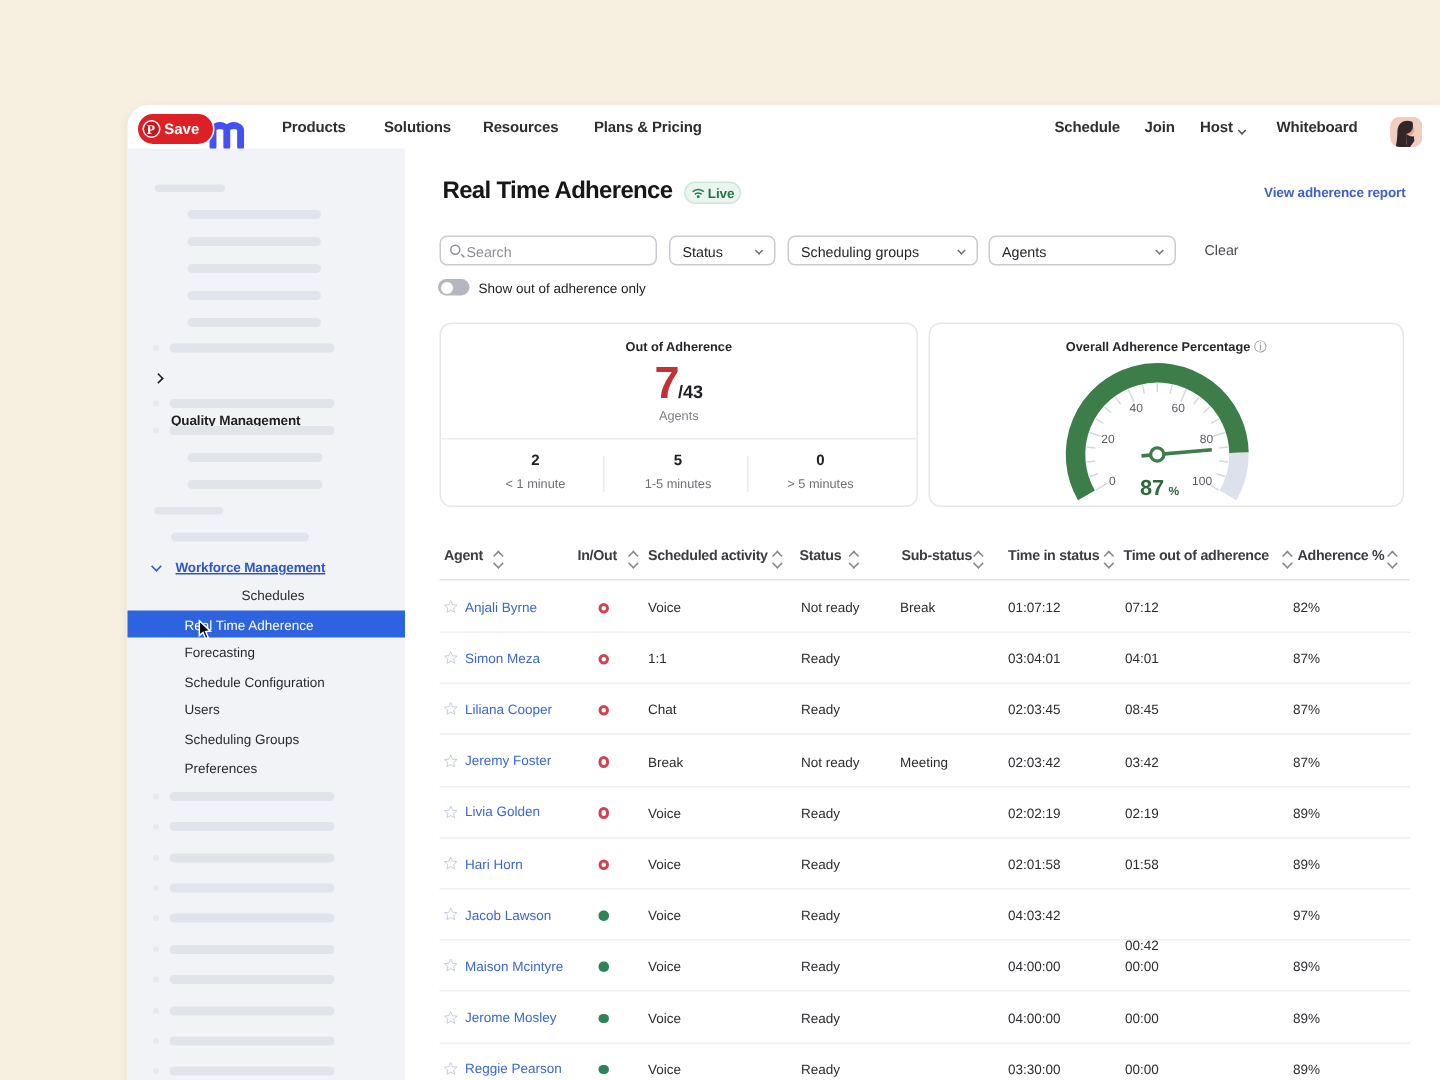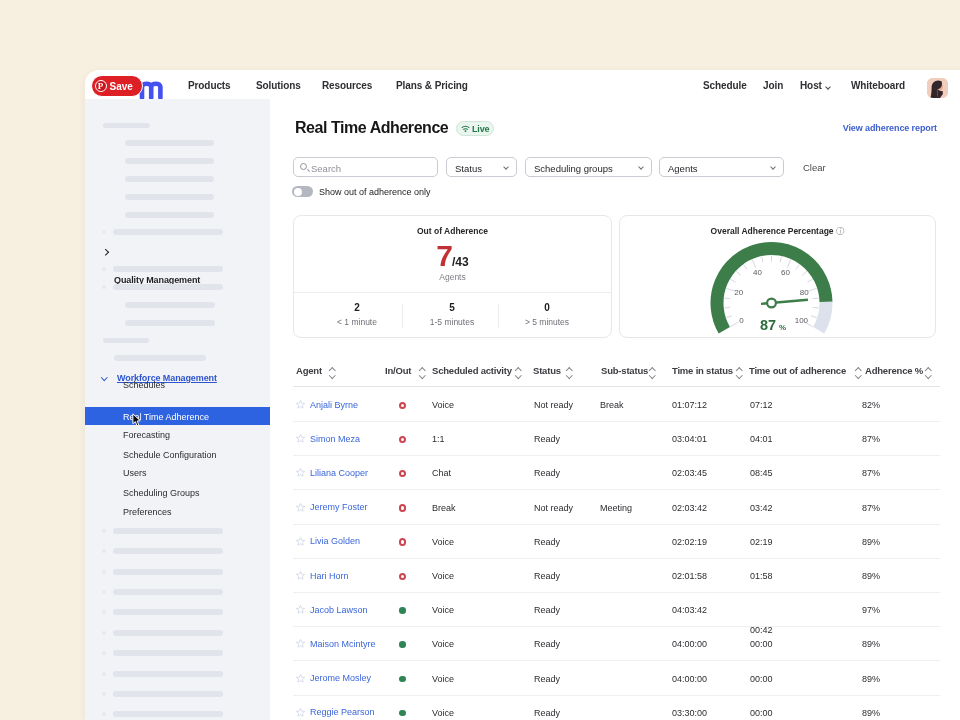--- a/index.html
+++ b/index.html
@@ -113,21 +113,21 @@
   <div class="tick" style="left:102px; top:267px;"></div>
   <div class="bar" style="left:113px; top:266px; width:110px;"></div>
   <div class="tick" style="left:102px; top:285px;"></div>
   <div class="bar" style="left:113px; top:284px; width:110px;"></div>
   <div class="bar" style="left:125px; top:302px; width:90px;"></div>
   <div class="bar" style="left:125px; top:320px; width:90px;"></div>
   <div class="bar" style="left:103px; top:338px; width:46px; height:5px;"></div>
   <div class="bar" style="left:114px; top:355px; width:92px;"></div>
   <div class="chev d" style="left:102px; top:374.5px; border-color:#2d55cf;"></div>
   <div class="snav blue" style="left:117px; top:373px;">Workforce Management</div>
-  <div class="sub" style="top:380px;">Schedules</div>
+  <div class="sub" style="top:392px;margin-left:38px;">Schedules</div>
   <div class="hl">
     <span>Real Time Adherence</span>
   </div>
   <div class="sub" style="top:430px;">Forecasting</div>
   <div class="sub" style="top:450px;">Schedule Configuration</div>
   <div class="sub" style="top:468px;">Users</div>
   <div class="sub" style="top:488px;">Scheduling Groups</div>
   <div class="sub" style="top:507px;">Preferences</div>
   <div class="cursor"><svg width="10" height="14" viewBox="0 0 12 17">
       <path d="M1 1 L1 13 L4 10.5 L6 15.5 L8.2 14.6 L6.2 9.8 L10 9.4 Z" fill="#0a0a0a" stroke="#fff" stroke-width="1.2"></path>

